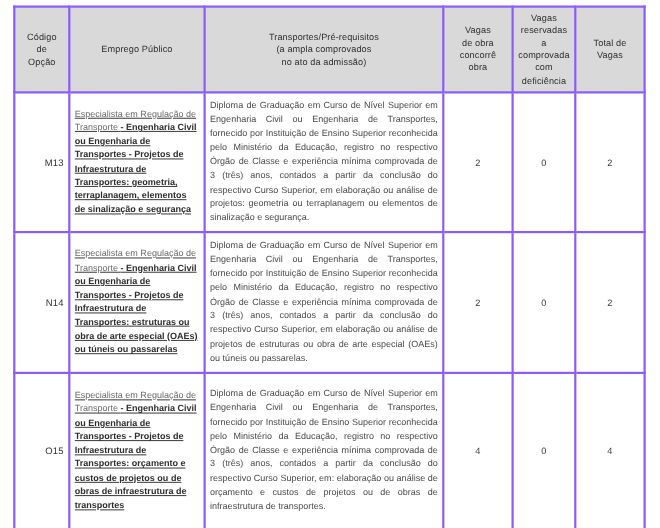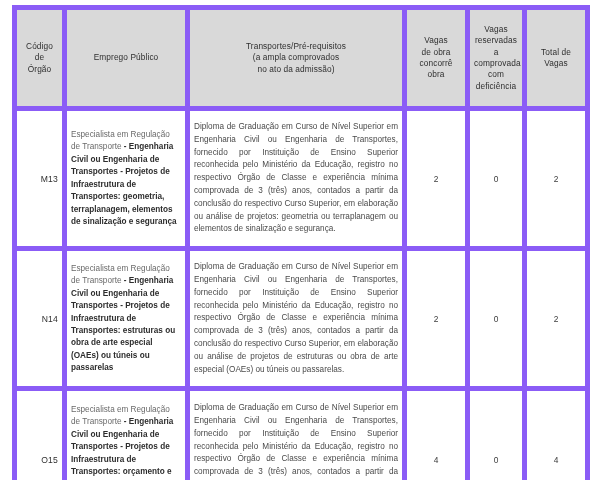--- a/index.html
+++ b/index.html
@@ -26,23 +26,23 @@
     position: absolute;
     left: 12px;
     top: 5px;
     width: 573px;
     border-collapse: collapse;
     table-layout: fixed;
     color: #3a3a3a;
   }
 
   table.vagas td, table.vagas th {
-    border: 5px solid #8b5cf6;
+    border: 2px solid #8b5cf6;
     vertical-align: middle;
-    padding: 10px 4px;
+    padding: 0 4px;
     font-weight: normal;
   }
 
   
   col.c-codigo   { width: 50px;  }
   col.c-emprego  { width: 123px; }
   col.c-escol    { width: 217px; }
   col.c-ampla    { width: 63px;  }
   col.c-reserv   { width: 57px;  }
   col.c-total    { width: 63px;  }
@@ -69,20 +69,21 @@
     letter-spacing: 0.2px;
   }
 
   td.emprego {
     text-align: left;
     font-size: 8.2px;
     line-height: 1.52;
     padding: 4px 5px 4px 6px;
     vertical-align: top;
     color: #4a4a4a;
+    text-decoration: underline;
   }
   td.emprego .lead { font-weight: normal; color: #6a6a6a; }
   td.emprego .strong { font-weight: bold; color: #2d2d2d; }
 
   td.escol {
     text-align: justify;
     text-align-last: left;
     font-size: 8.2px;
     line-height: 1.56;
     padding: 4px 6px 4px 6px;
@@ -111,21 +112,21 @@
       <col class="c-ampla">
       <col class="c-reserv">
       <col class="c-total">
     </colgroup>
 
     <thead>
       <tr>
         <th>
           <span class="hline">Código</span>
           <span class="hline">de</span>
-          <span class="hline">Órgão</span>
+          <span class="hline">Opção</span>
         </th>
         <th>
           <span class="hline">Emprego Público</span>
         </th>
         <th>
           <span class="hline">Transportes/Pré-requisitos</span>
           <span class="hline">(a ampla comprovados</span>
           <span class="hline">no ato da admissão)</span>
         </th>
         <th>

